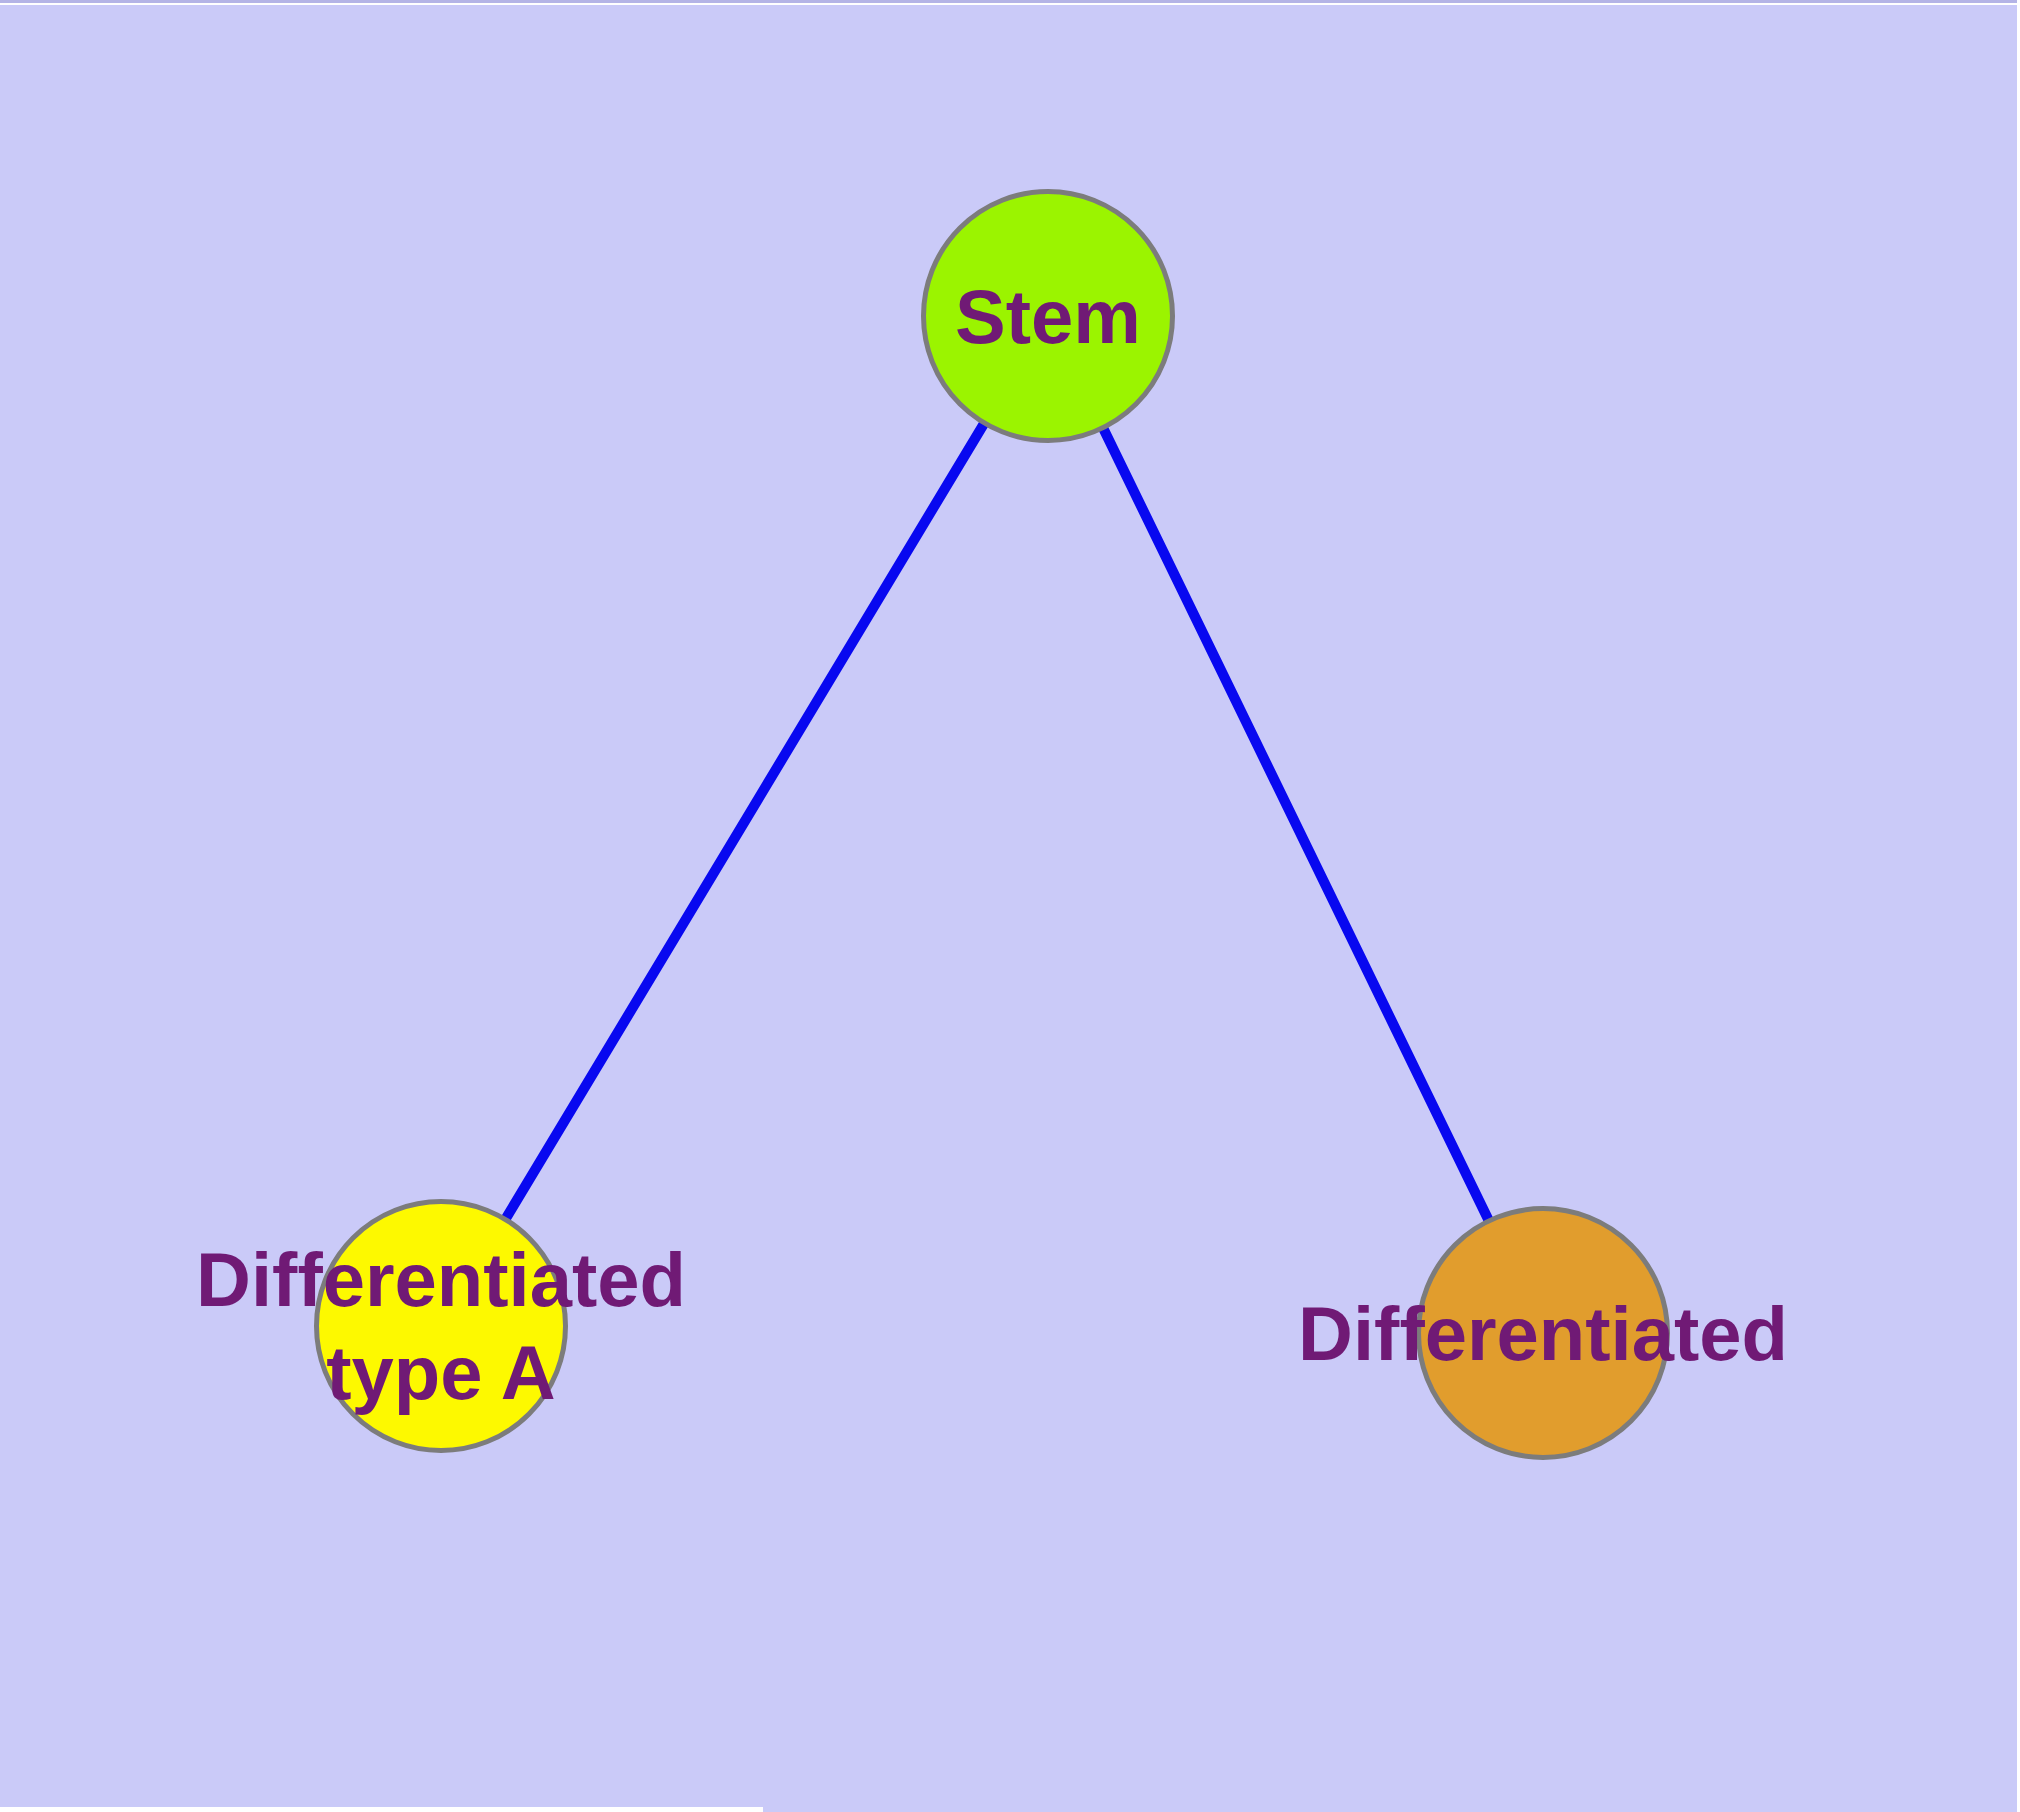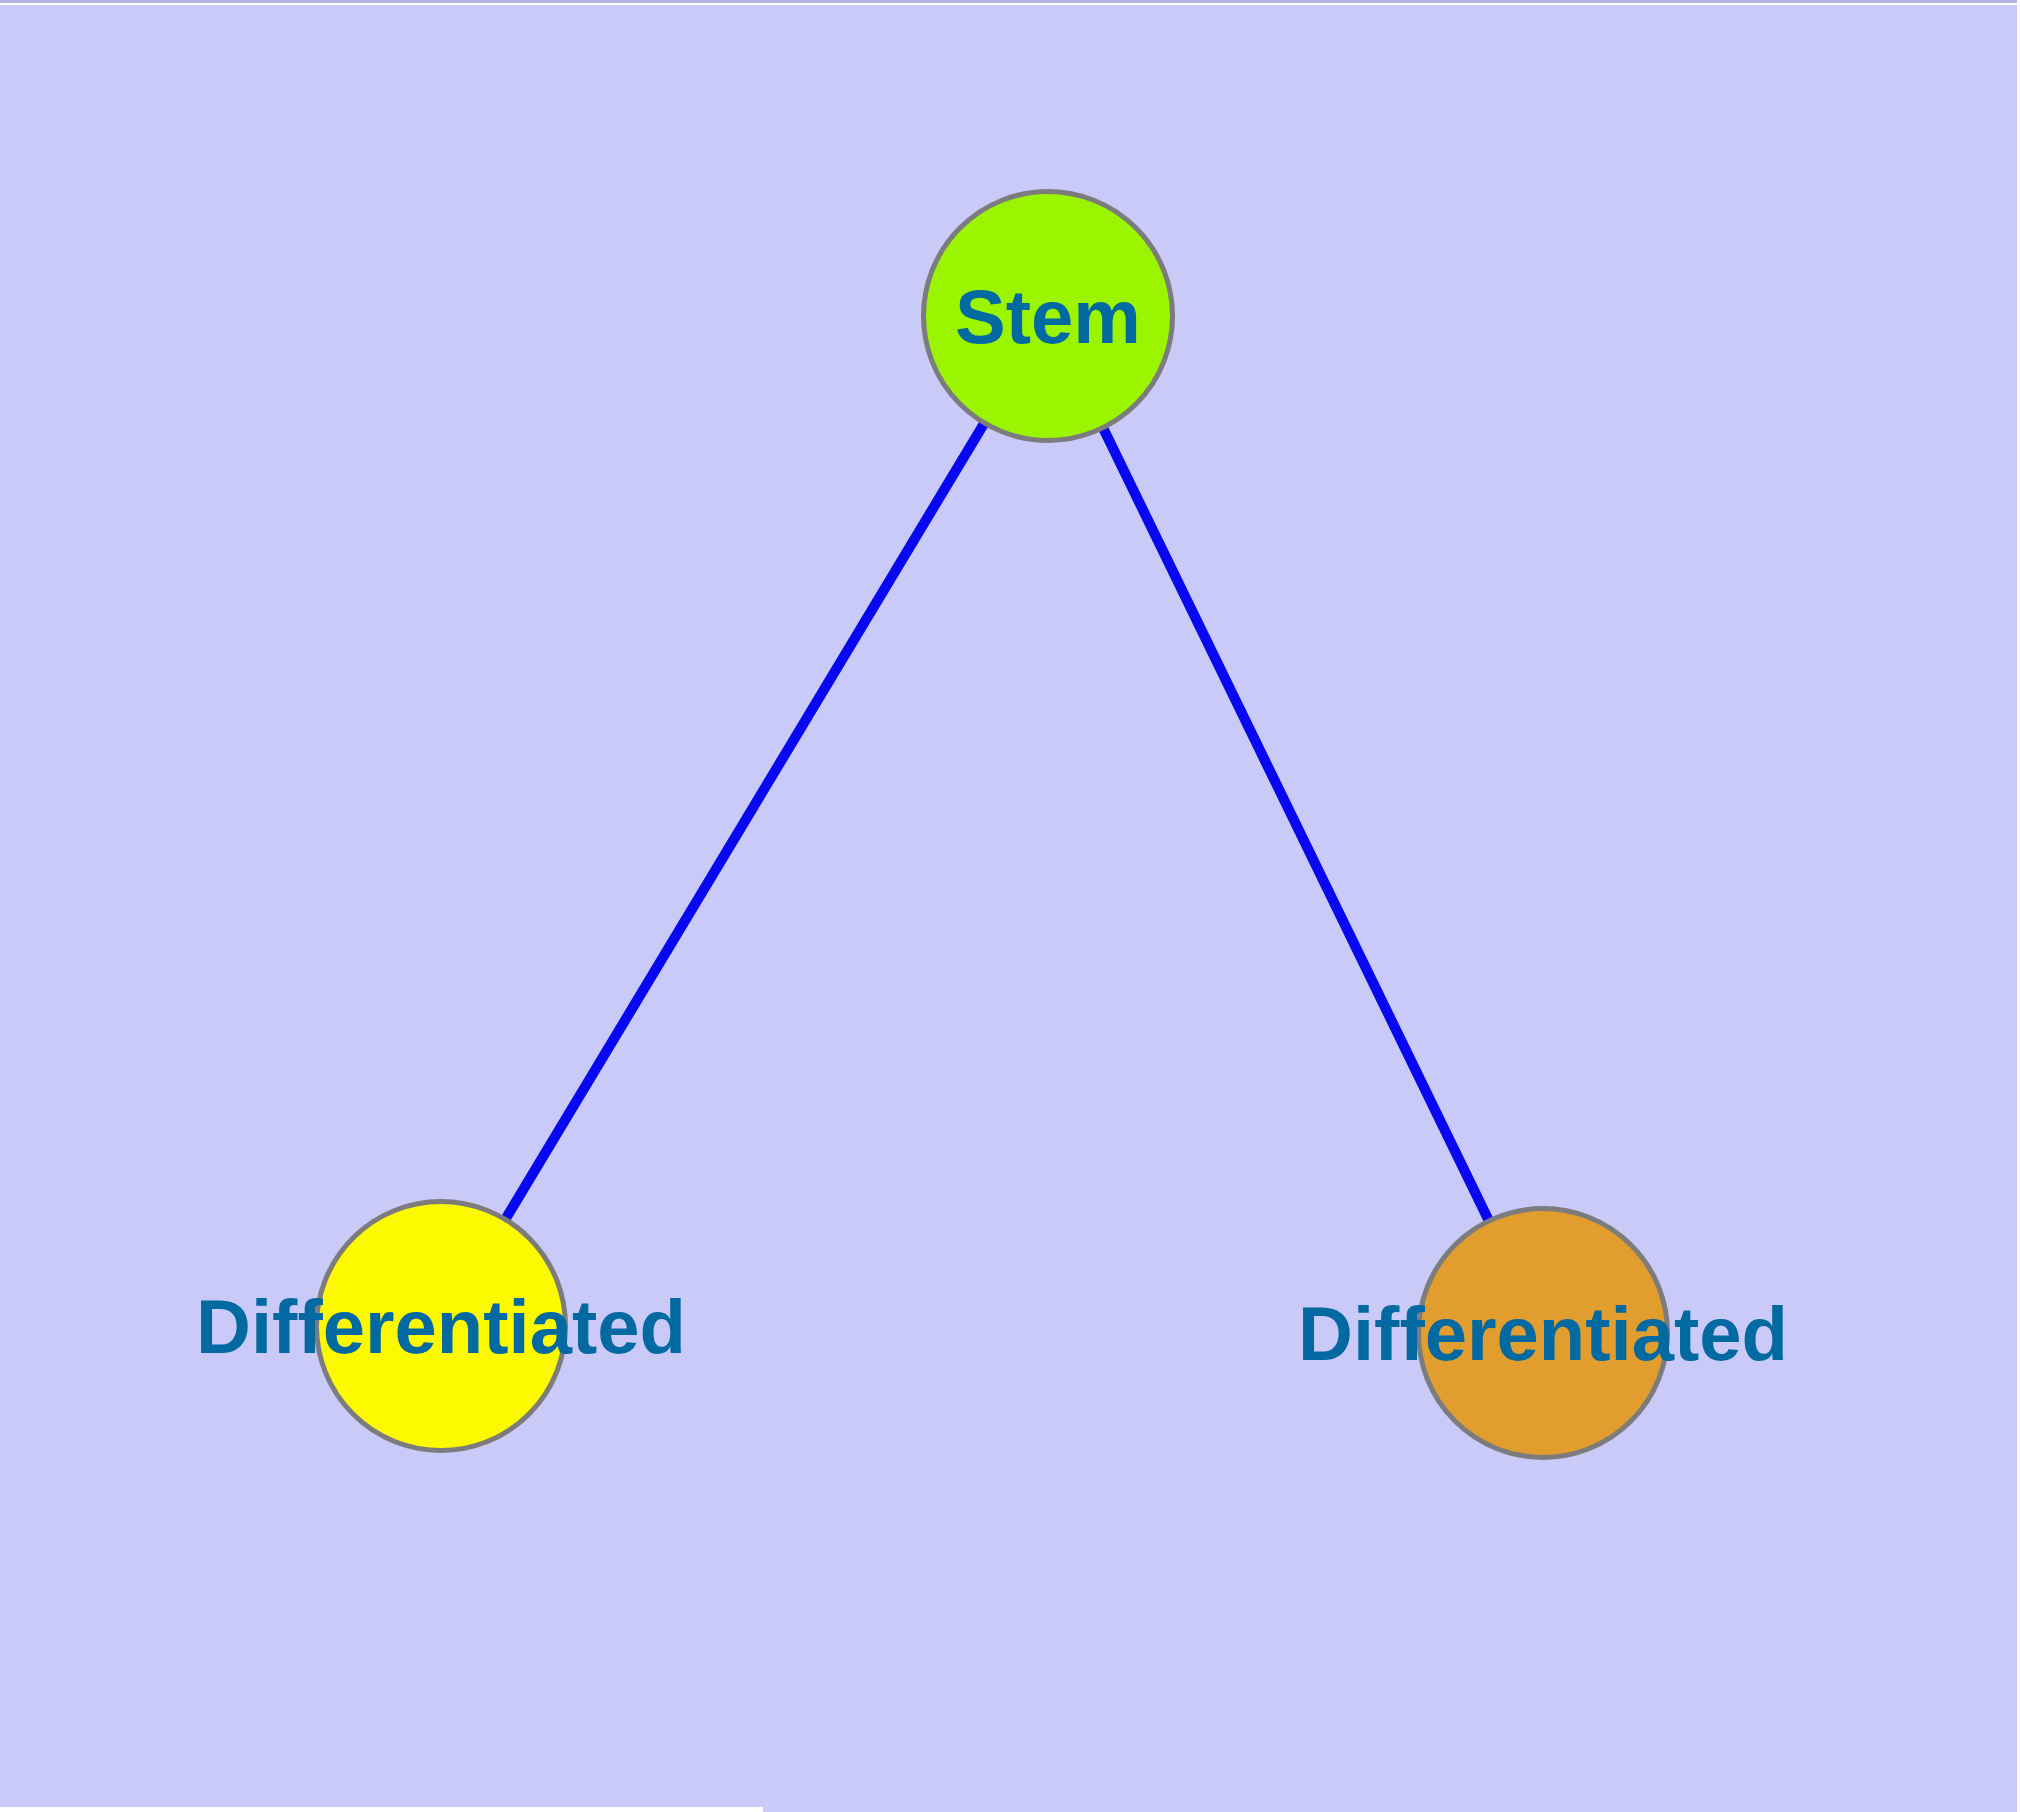--- a/index.html
+++ b/index.html
@@ -47,21 +47,21 @@
     align-items: center;
     justify-content: center;
   }
   .node-stem   { left: 921px; top: 189px;  background: #9bf400; }
   .node-type-a { left: 314px;  top: 1199px; background: #fdf900; }
   .node-type-b { left: 1416px; top: 1206px; background: #e19d2d; }
   .node-label, .node-label-multi {
     font-weight: bold;
     font-size: 76px;
     line-height: 93px;
-    color: #0369a1;
+    color: #701a75;
     text-align: center;
     white-space: nowrap;
   }
   .node-label-multi {
     position: absolute;
     z-index: 3;
     transform: translate(-50%, -50%);
   }
   .label-type-a { left: 441px;  top: 1326px; }
   .label-type-b { left: 1543px; top: 1333px; }
@@ -76,20 +76,21 @@
     <line x1="1237" y1="373" x2="1821" y2="1573" stroke="#0808f0" stroke-width="12" stroke-linecap="round"></line>
   </svg>
 
   <div class="node node-stem">
     <span class="node-label">Stem</span>
   </div>
 
   <div class="node node-type-a"></div>
   <div class="node-label-multi label-type-a">
     <div>Differentiated</div>
+    <div>type A</div>
   </div>
 
   <div class="node node-type-b"></div>
   <div class="node-label-multi label-type-b">
     <div>Differentiated</div>
   </div>
 
   <div class="top-dark-strip"></div>
   <div class="top-white-strip"></div>
   <div class="right-white-strip"></div>

